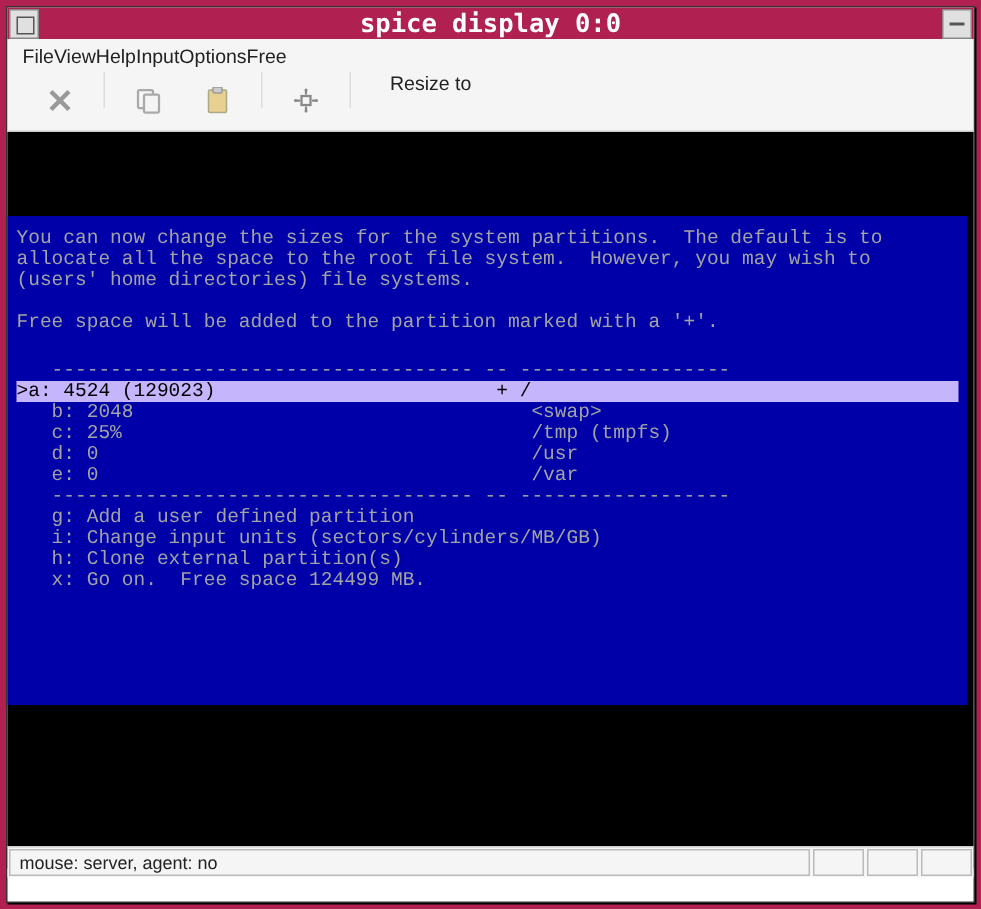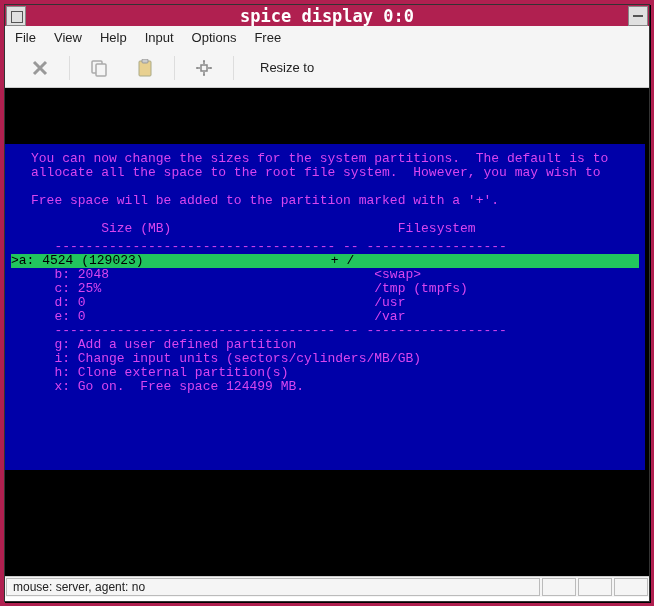--- a/index.html
+++ b/index.html
@@ -4,33 +4,33 @@
 <style>
 * { box-sizing: border-box; margin: 0; padding: 0; }
 body { width: 654px; height: 606px; background: #b02050; font-family: sans-serif; overflow: hidden; }
 .window { position: absolute; left: 4px; top: 4px; width: 646px; height: 598px; background: #fff; border: 1px solid #333; box-shadow: 1px 1px 0 #000; }
 .titlebar { height: 21px; background: #b02050; display: flex; align-items: center; color: #fff; font-family: monospace; font-size: 17px; font-weight: bold; }
 .tb-left { width: 20px; height: 20px; background: #e0e0e0; border: 1px solid #888; margin: 0 1px; position: relative; }
 .tb-left::before { content: ""; position: absolute; left: 4px; top: 4px; width: 10px; height: 10px; border: 1px solid #555; }
 .tb-title { flex: 1; text-align: center; }
 .tb-right { width: 20px; height: 20px; background: #e0e0e0; border: 1px solid #888; margin: 0 1px; position: relative; }
 .tb-right::before { content: ""; position: absolute; width: 10px; height: 2px; background: #555; left: 4px; top: 8px; }
-.menubar { height: 22px; background: #f5f5f5; display: flex; align-items: center; padding: 0 10px; gap: 18px; font-size: 13px; color: #222; }
+.menubar { height: 22px; background: #f5f5f5; display: flex; align-items: center; padding: 0 10px; gap: 0; font-size: 13px; color: #222; }
 .menu-item { cursor: default; }
-.toolbar { height: 40px; background: #f5f5f5; border-bottom: 1px solid #ccc; display: flex; align-items: center; padding: 0 14px; gap: 4px; }
+.toolbar { height: 40px; background: #f5f5f5; border-bottom: 1px solid #ccc; display: flex; align-items: flex-start; padding: 0 14px; gap: 4px; }
 .tb-btn { width: 42px; height: 38px; display: flex; align-items: center; justify-content: center; color: #888; }
 .tb-sep { width: 1px; height: 24px; background: #ddd; margin: 0 4px; }
 .tb-resize { font-size: 13px; color: #222; margin-left: 18px; }
 .display { position: absolute; left: 0; right: 0; top: 83px; bottom: 22px; background: #000; overflow: hidden; }
 .console { position: absolute; left: 0; top: 56px; width: 640px; height: 326px; background: #0000a8; font-family: "Courier New", monospace; font-size: 13px; line-height: 14px; padding: 8px 6px; }
-.cyan { color: #d946ef; white-space: pre; margin-left: 20px; }
+.cyan { color: #a3a3a3; white-space: pre; }
 .dash-header { margin-top: 4px; }
-.sel-row { background: #22c55e; color: #000; white-space: pre; }
+.sel-row { background: #c4b5fd; color: #000; white-space: pre; }
 .sel-row .arrow { color: #d07000; }
-.statusbar { position: absolute; left: 0; right: 0; bottom: 4px; height: 21px; background: #f5f5f5; border-top: 1px solid #ccc; display: flex; font-size: 12px; color: #222; }
+.statusbar { position: absolute; left: 0; right: 0; bottom: 16px; height: 21px; background: #f5f5f5; border-top: 1px solid #ccc; display: flex; font-size: 12px; color: #222; }
 .status-main { flex: 1; border: 1px solid #bbb; padding: 1px 6px; margin: 1px; height: 18px; }
 .status-cell { width: 34px; height: 18px; border: 1px solid #bbb; margin: 1px; }
 svg { display: block; }
 </style>
 </head>
 <body>
 
 <div class="window">
   <div class="titlebar">
     <div class="tb-left"></div>
@@ -78,24 +78,24 @@
         </svg>
     </div>
     <div class="tb-sep"></div>
     <span class="tb-resize">Resize to</span>
   </div>
 
   <div class="display">
     <div class="console">
       <div class="cyan">You can now change the sizes for the system partitions.  The default is to</div>
       <div class="cyan">allocate all the space to the root file system.  However, you may wish to</div>
+      <div class="cyan">(users' home directories) file systems.</div>
       <div class="cyan">&nbsp;</div>
       <div class="cyan">Free space will be added to the partition marked with a '+'.</div>
       <div class="cyan">&nbsp;</div>
-      <div class="cyan">         Size (MB)                             Filesystem</div>
       <div class="cyan dash-header">   ------------------------------------ -- ------------------</div>
       <div class="sel-row"><span class="arrow"></span><span>&gt;a: 4524 (129023)                        + /</span></div>
       <div class="cyan">   b: 2048                                  &lt;swap&gt;</div>
       <div class="cyan">   c: 25%                                   /tmp (tmpfs)</div>
       <div class="cyan">   d: 0                                     /usr</div>
       <div class="cyan">   e: 0                                     /var</div>
       <div class="cyan">   ------------------------------------ -- ------------------</div>
       <div class="cyan">   g: Add a user defined partition</div>
       <div class="cyan">   i: Change input units (sectors/cylinders/MB/GB)</div>
       <div class="cyan">   h: Clone external partition(s)</div>

